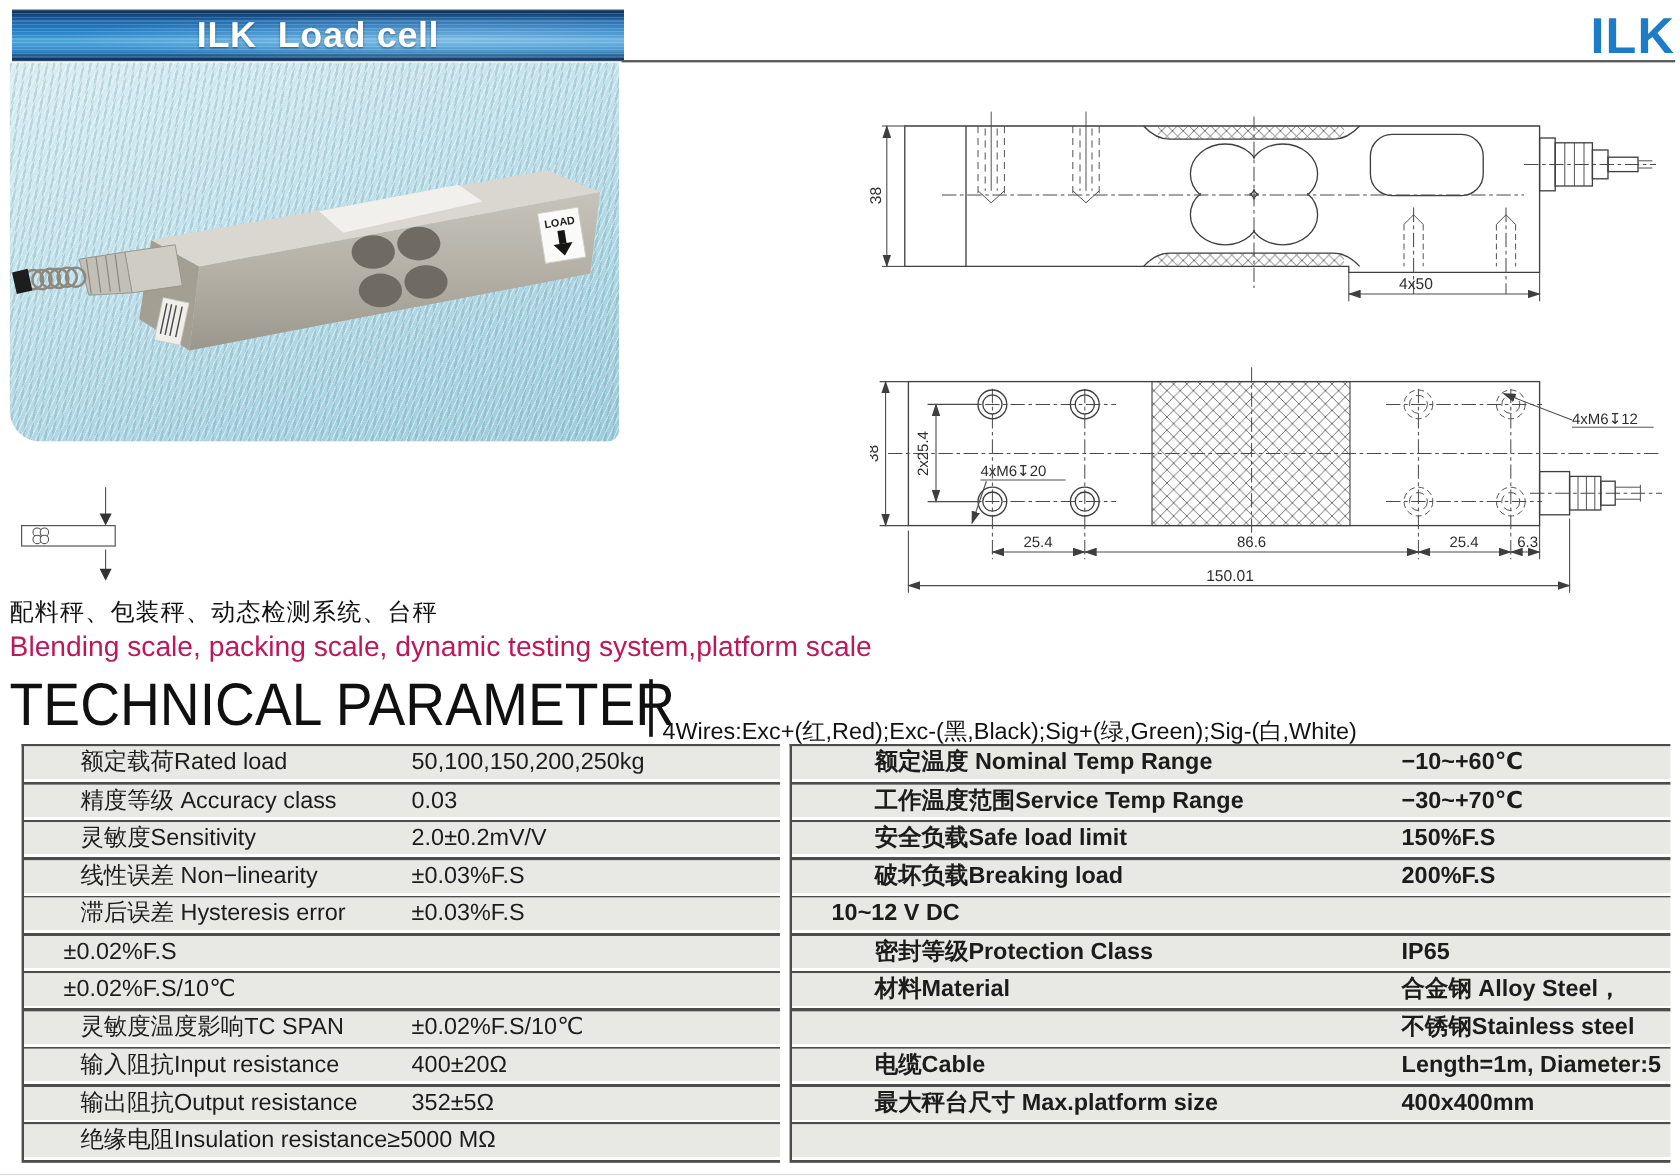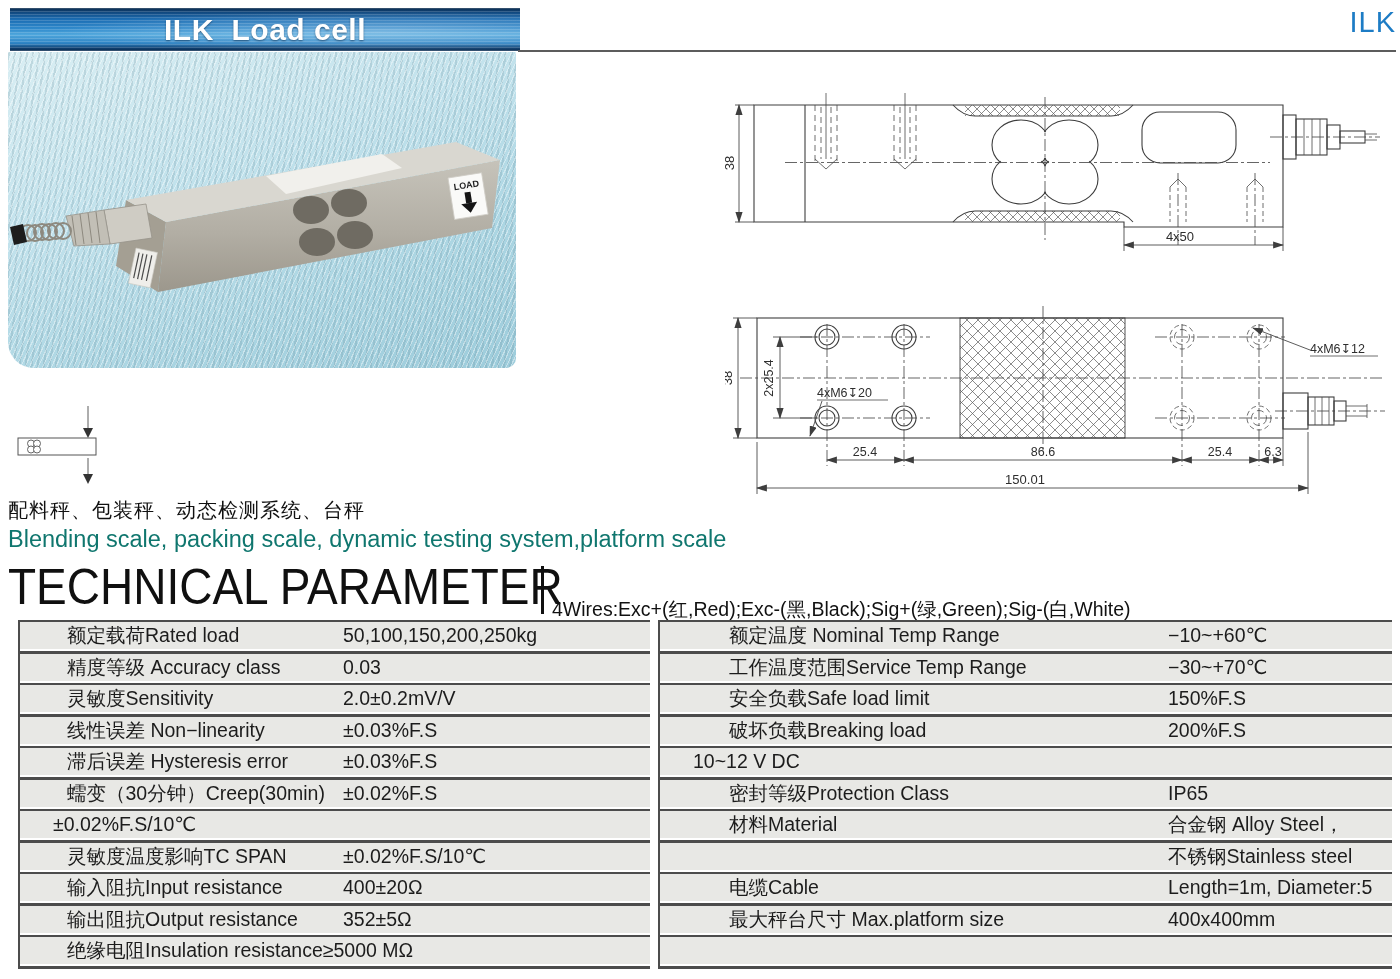--- a/index.html
+++ b/index.html
@@ -10,21 +10,21 @@
   
   .banner { position:absolute; left:10px; top:8px; width:510px; height:43px;
     background:
       repeating-linear-gradient(180deg, rgba(255,255,255,0.16) 0 1px, rgba(255,255,255,0) 1px 3px),
       radial-gradient(ellipse at 72% 55%, rgba(255,255,255,0.30), rgba(255,255,255,0) 62%),
       linear-gradient(180deg,#0b2a4c 0%,#11487e 10%,#1b6cb2 26%,#2f89cb 48%,#4ea6dc 62%,#2d83c4 82%,#0f3d6c 94%,#0a2a4d 100%);
     display:flex; align-items:center; justify-content:center; }
   .banner-title { color:#ffffff; font-weight:bold; font-size:30px; letter-spacing:0.5px; white-space:pre;
     text-shadow:0 1px 2px rgba(0,30,60,.55); }
   .brand { position:absolute; left:1316px; top:6px; width:80px; text-align:right;
-    color:#1d7cc5; font-weight:normal; font-size:29px; letter-spacing:1px; }
+    color:#1d7cc5; font-weight:bold; font-size:42px; letter-spacing:1px; }
   .header-rule { position:absolute; left:518px; top:50px; width:878px; height:2px; background:#5c5c5c; }
 
   
   .photo { position:absolute; left:8px; top:52px; width:508px; height:316px;
     border-radius:0 0 10px 26px; overflow:hidden;
     background:
       repeating-linear-gradient(115deg, rgba(255,255,255,0.40) 0 1px, rgba(255,255,255,0) 1px 4px),
       repeating-linear-gradient(98deg, rgba(90,130,145,0.20) 0 2px, rgba(0,0,0,0) 2px 6px),
       linear-gradient(160deg,#d9eef3 0%,#c2e2ec 38%,#abd5e2 72%,#9dccdb 100%); }
 
@@ -33,31 +33,31 @@
   svg { font-family:"Liberation Sans","DejaVu Sans",sans-serif; }
   .dline { stroke:#3e3e3e; stroke-width:1.1; fill:none; }
   .thin  { stroke:#4a4a4a; stroke-width:0.8; fill:none; }
   .dim   { stroke:#4a4a4a; stroke-width:0.9; fill:none; }
   .cline { stroke:#4a4a4a; stroke-width:0.85; fill:none; stroke-dasharray:12 3 3 3; }
   .dtext { font-size:13px; fill:#2e2e2e; }
   .dtext-s { font-size:12.5px; fill:#2e2e2e; }
 
   
   .desc-zh { position:absolute; left:8px; top:497px; font-size:20px; color:#111; letter-spacing:1px; }
-  .desc-en { position:absolute; left:8px; top:526px; font-size:23.5px; color:#0f766e; }
+  .desc-en { position:absolute; left:8px; top:526px; font-size:23.5px; color:#be185d; }
   .tech-title { position:absolute; left:8px; top:558px; font-size:50px; color:#101010;
     transform:scaleX(0.92); transform-origin:left top; white-space:nowrap; letter-spacing:0; }
   .tech-pipe { position:absolute; left:541px; top:566px; width:3px; height:48px; background:#101010; }
   .wire-note { position:absolute; left:552px; top:596px; font-size:19.5px; color:#111; }
 
   
   .tablewrap { position:absolute; top:620px; }
   .half { position:absolute; top:0; border-top:2px solid #4c4c4c; border-left:2px solid #4c4c4c; }
   .half-left  { left:18px;  width:632px; }
-  .half-right { left:658px; width:734px; }
+  .half-right { left:658px; width:734px;font-weight:bold; }
   .trow { width:100%; height:31.5px; line-height:27px; display:flex; font-size:19.5px; color:#1c1c1c;
     background:linear-gradient(180deg,#e8e8e5 0,#e8e8e5 27px,#ffffff 27px,#ffffff 29.3px,#4c4c4c 29.3px,#4c4c4c 31.5px);padding-left:33px; }
   .half-left  .cell-label { width:290px; padding-left:14px; }
   .half-right .cell-label { width:475px; padding-left:36px; }
   .cell-label { flex:none; white-space:nowrap; overflow:visible; }
   .cell-value { flex:1; white-space:nowrap; }
   .trow.tight .cell-label { width:auto; }
 </style>
 </head>
 <body>
@@ -379,21 +379,20 @@
         </div>
       <div class="trow">
           <span class="cell-label">线性误差 Non−linearity</span>
           <span class="cell-value">±0.03%F.S</span>
         </div>
       <div class="trow">
           <span class="cell-label">滞后误差 Hysteresis error</span>
           <span class="cell-value">±0.03%F.S</span>
         </div>
       <div class="trow">
-          <span class="cell-label">蠕变（30分钟）Creep(30min)</span>
           <span class="cell-value">±0.02%F.S</span>
         </div>
       <div class="trow">
           <span class="cell-value">±0.02%F.S/10℃</span>
         </div>
       <div class="trow">
           <span class="cell-label">灵敏度温度影响TC SPAN</span>
           <span class="cell-value">±0.02%F.S/10℃</span>
         </div>
       <div class="trow">

